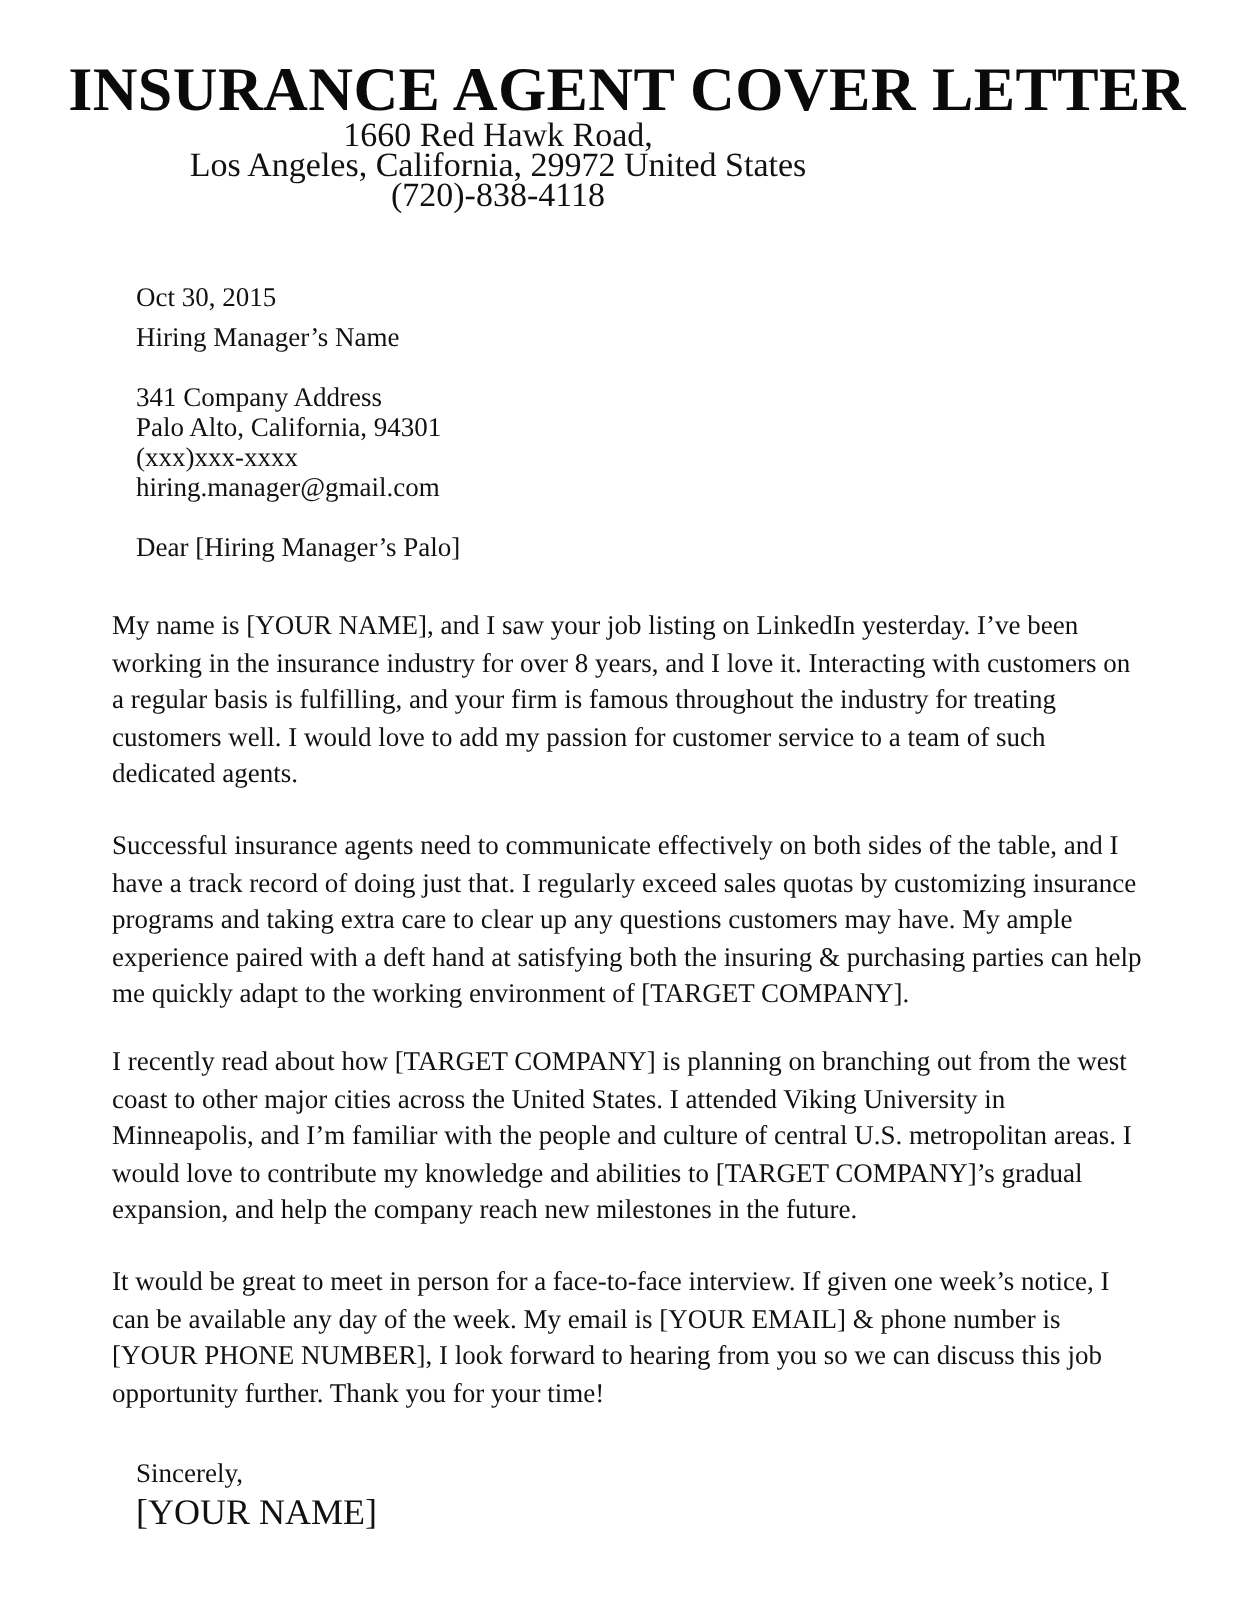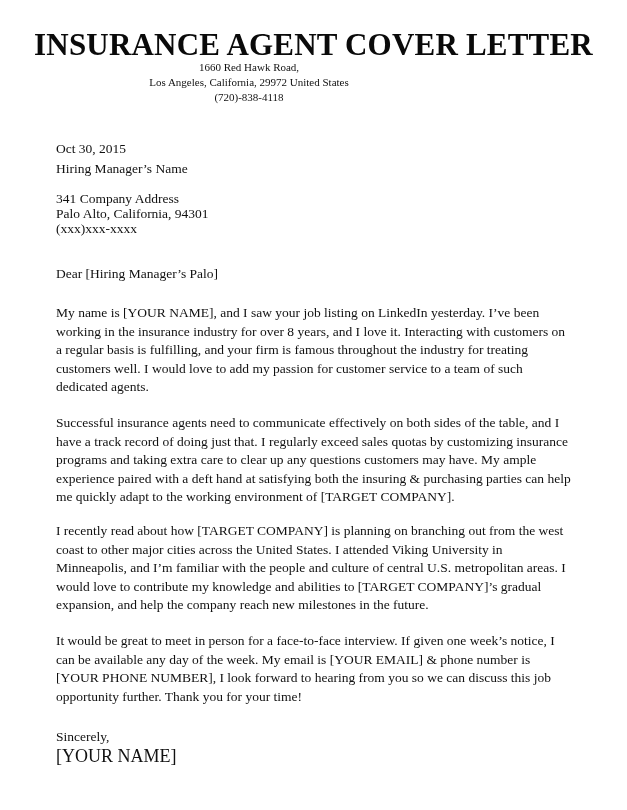--- a/index.html
+++ b/index.html
@@ -8,25 +8,25 @@
       font-family: "Liberation Serif", "DejaVu Serif", serif;
       color: #111111;
     }
     .title {
       position: absolute; left: 0; width: 627px; top: 28px;
       text-align: center; font-weight: bold; font-size: 31px; line-height: 34px;
       letter-spacing: 0.2px; color: #0a0a0a;
     }
     .contact {
       position: absolute; left: 0; width: 498px; top: 60px;
-      text-align: center; font-size: 11px; line-height: 15px;
+      text-align: center; font-size: 17px; line-height: 15px;
     }
     .contact div { height: 15px; }
     .block {
-      position: absolute; left: 56px; width: 520px;
+      position: absolute; left: 68px; width: 520px;
       font-size: 13.5px; line-height: 15px;
     }
     .block div { white-space: nowrap; }
     .para {
       position: absolute; left: 56px; width: 540px;
       font-size: 13.5px; line-height: 18.6px;
     }
     .para div { white-space: nowrap; }
   </style>
 </head>
@@ -40,20 +40,21 @@
   <div>(720)-838-4118</div>
 </div>
 
 <div class="block" style="top:141px;">Oct 30, 2015</div>
 <div class="block" style="top:161px;">Hiring Manager’s Name</div>
 
 <div class="block" style="top:191px;">
   <div>341 Company Address</div>
   <div>Palo Alto, California, 94301</div>
   <div>(xxx)xxx-xxxx</div>
+  <div>hiring.manager@gmail.com</div>
 </div>
 
 <div class="block" style="top:266px;">Dear [Hiring Manager’s Palo]</div>
 
 <div class="para" style="top:304px;">
   <div>My name is [YOUR NAME], and I saw your job listing on LinkedIn yesterday. I’ve been</div>
   <div>working in the insurance industry for over 8 years, and I love it. Interacting with customers on</div>
   <div>a regular basis is fulfilling, and your firm is famous throughout the industry for treating</div>
   <div>customers well. I would love to add my passion for customer service to a team of such</div>
   <div>dedicated agents.</div>

